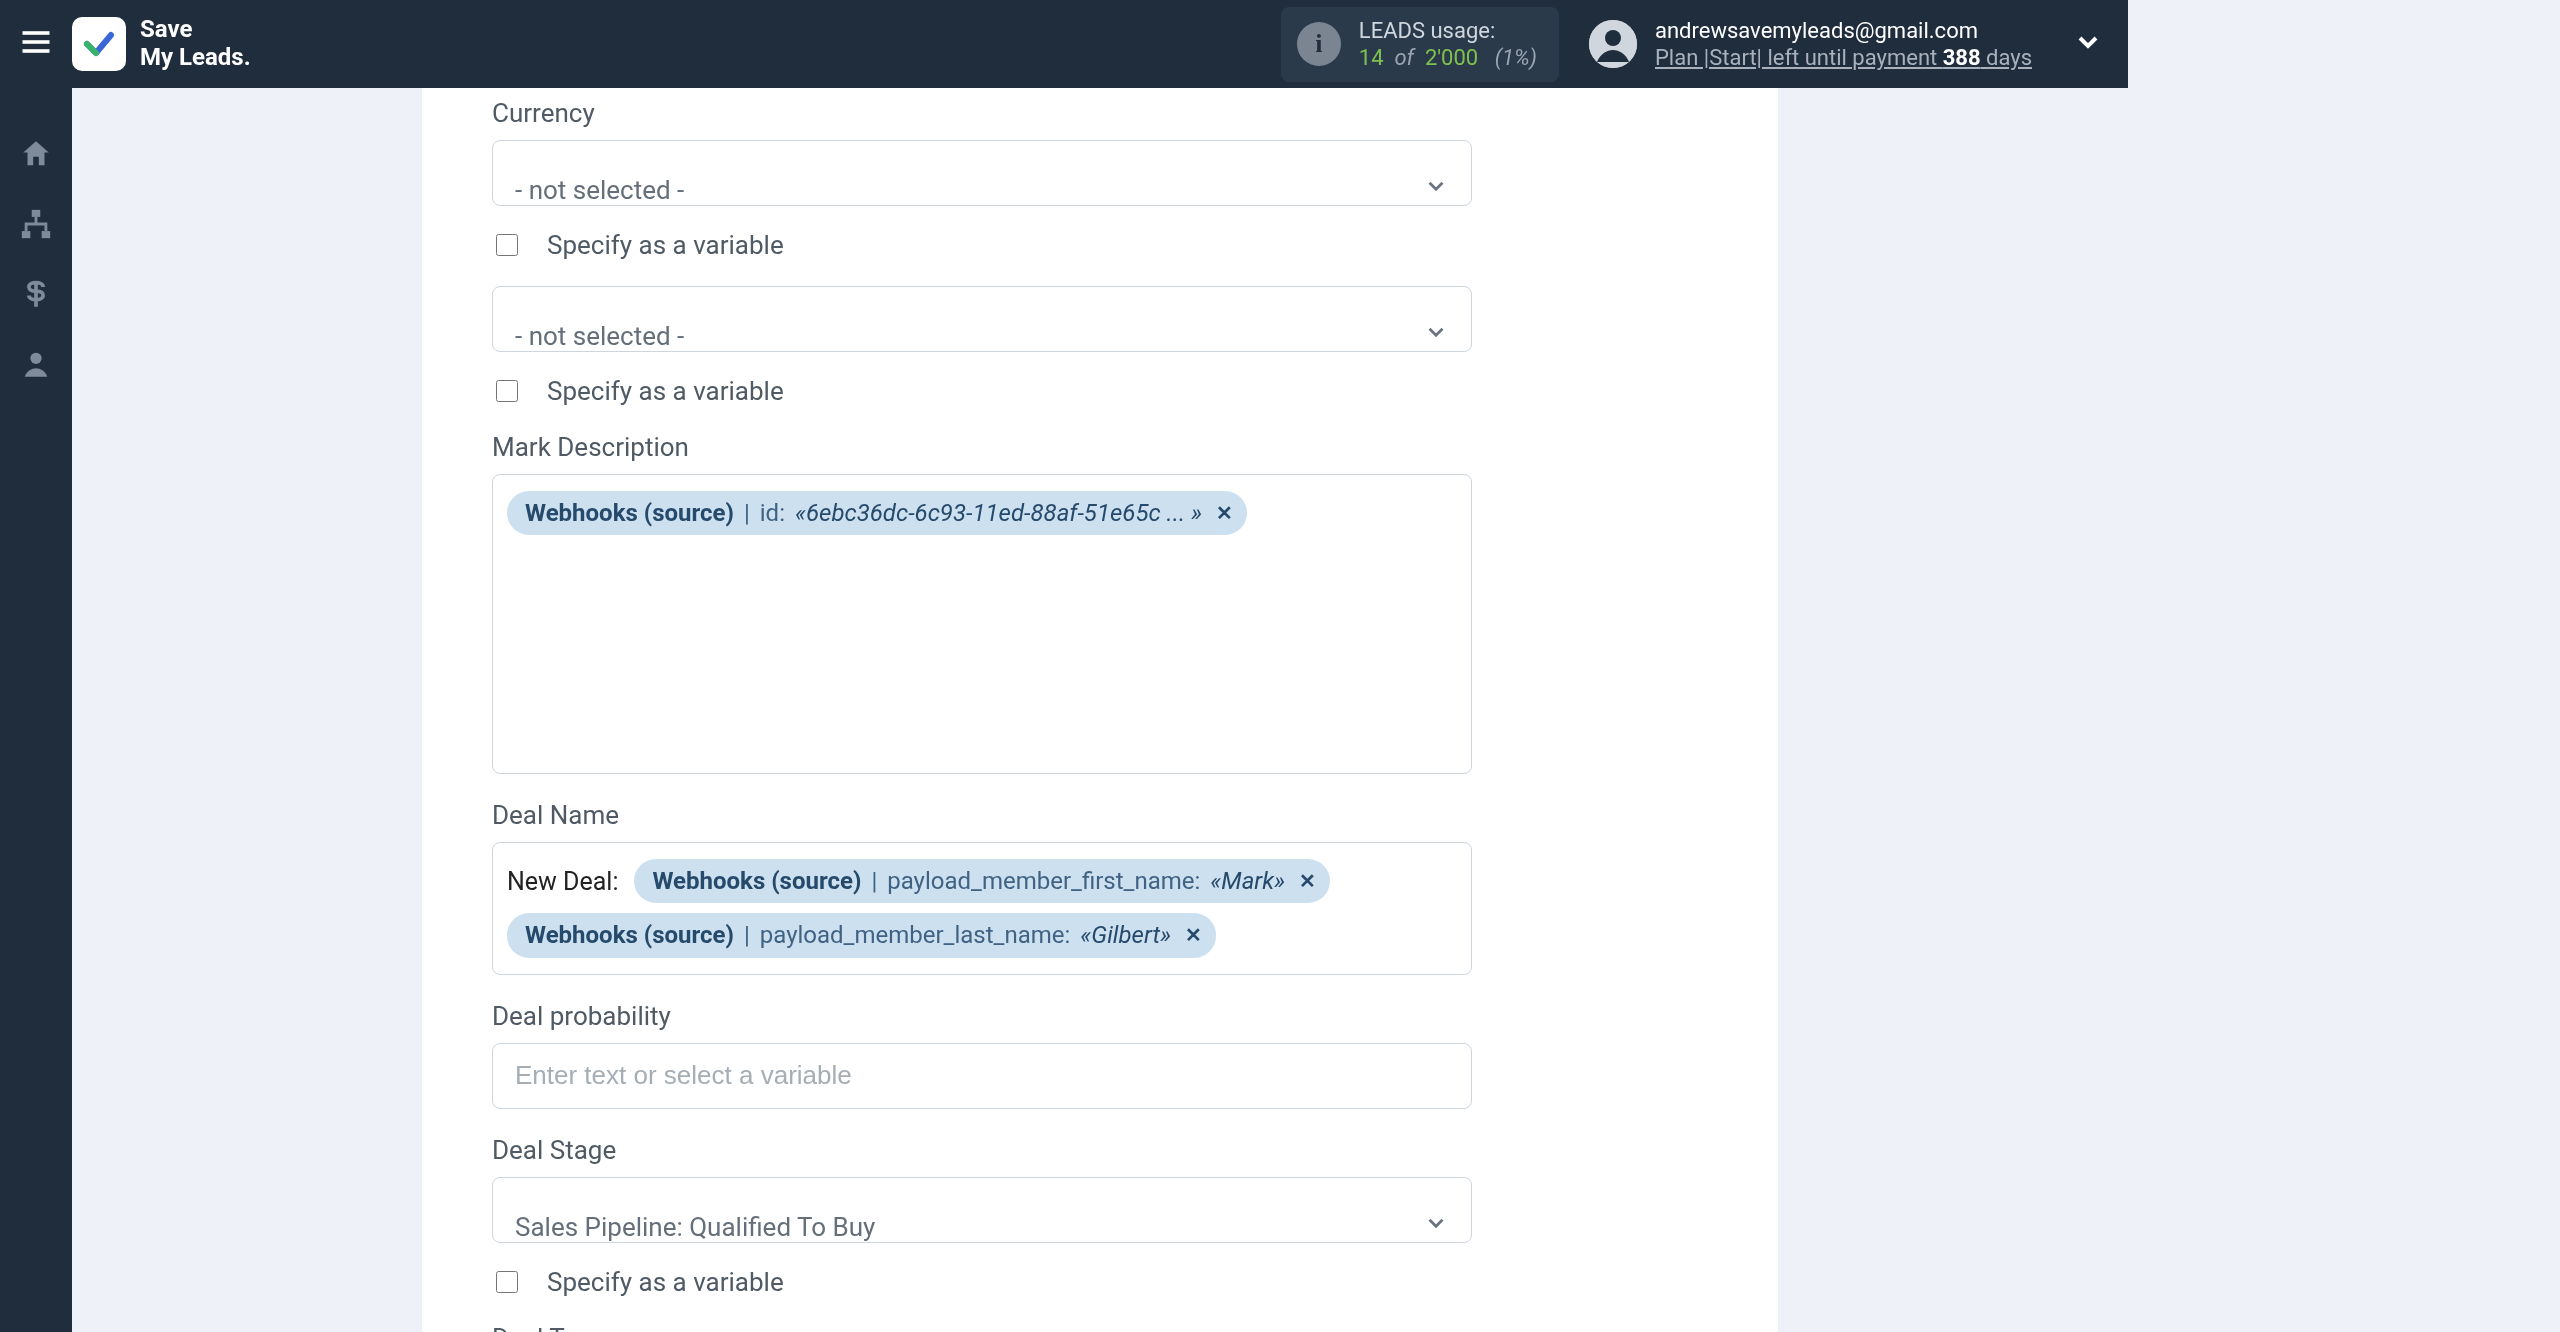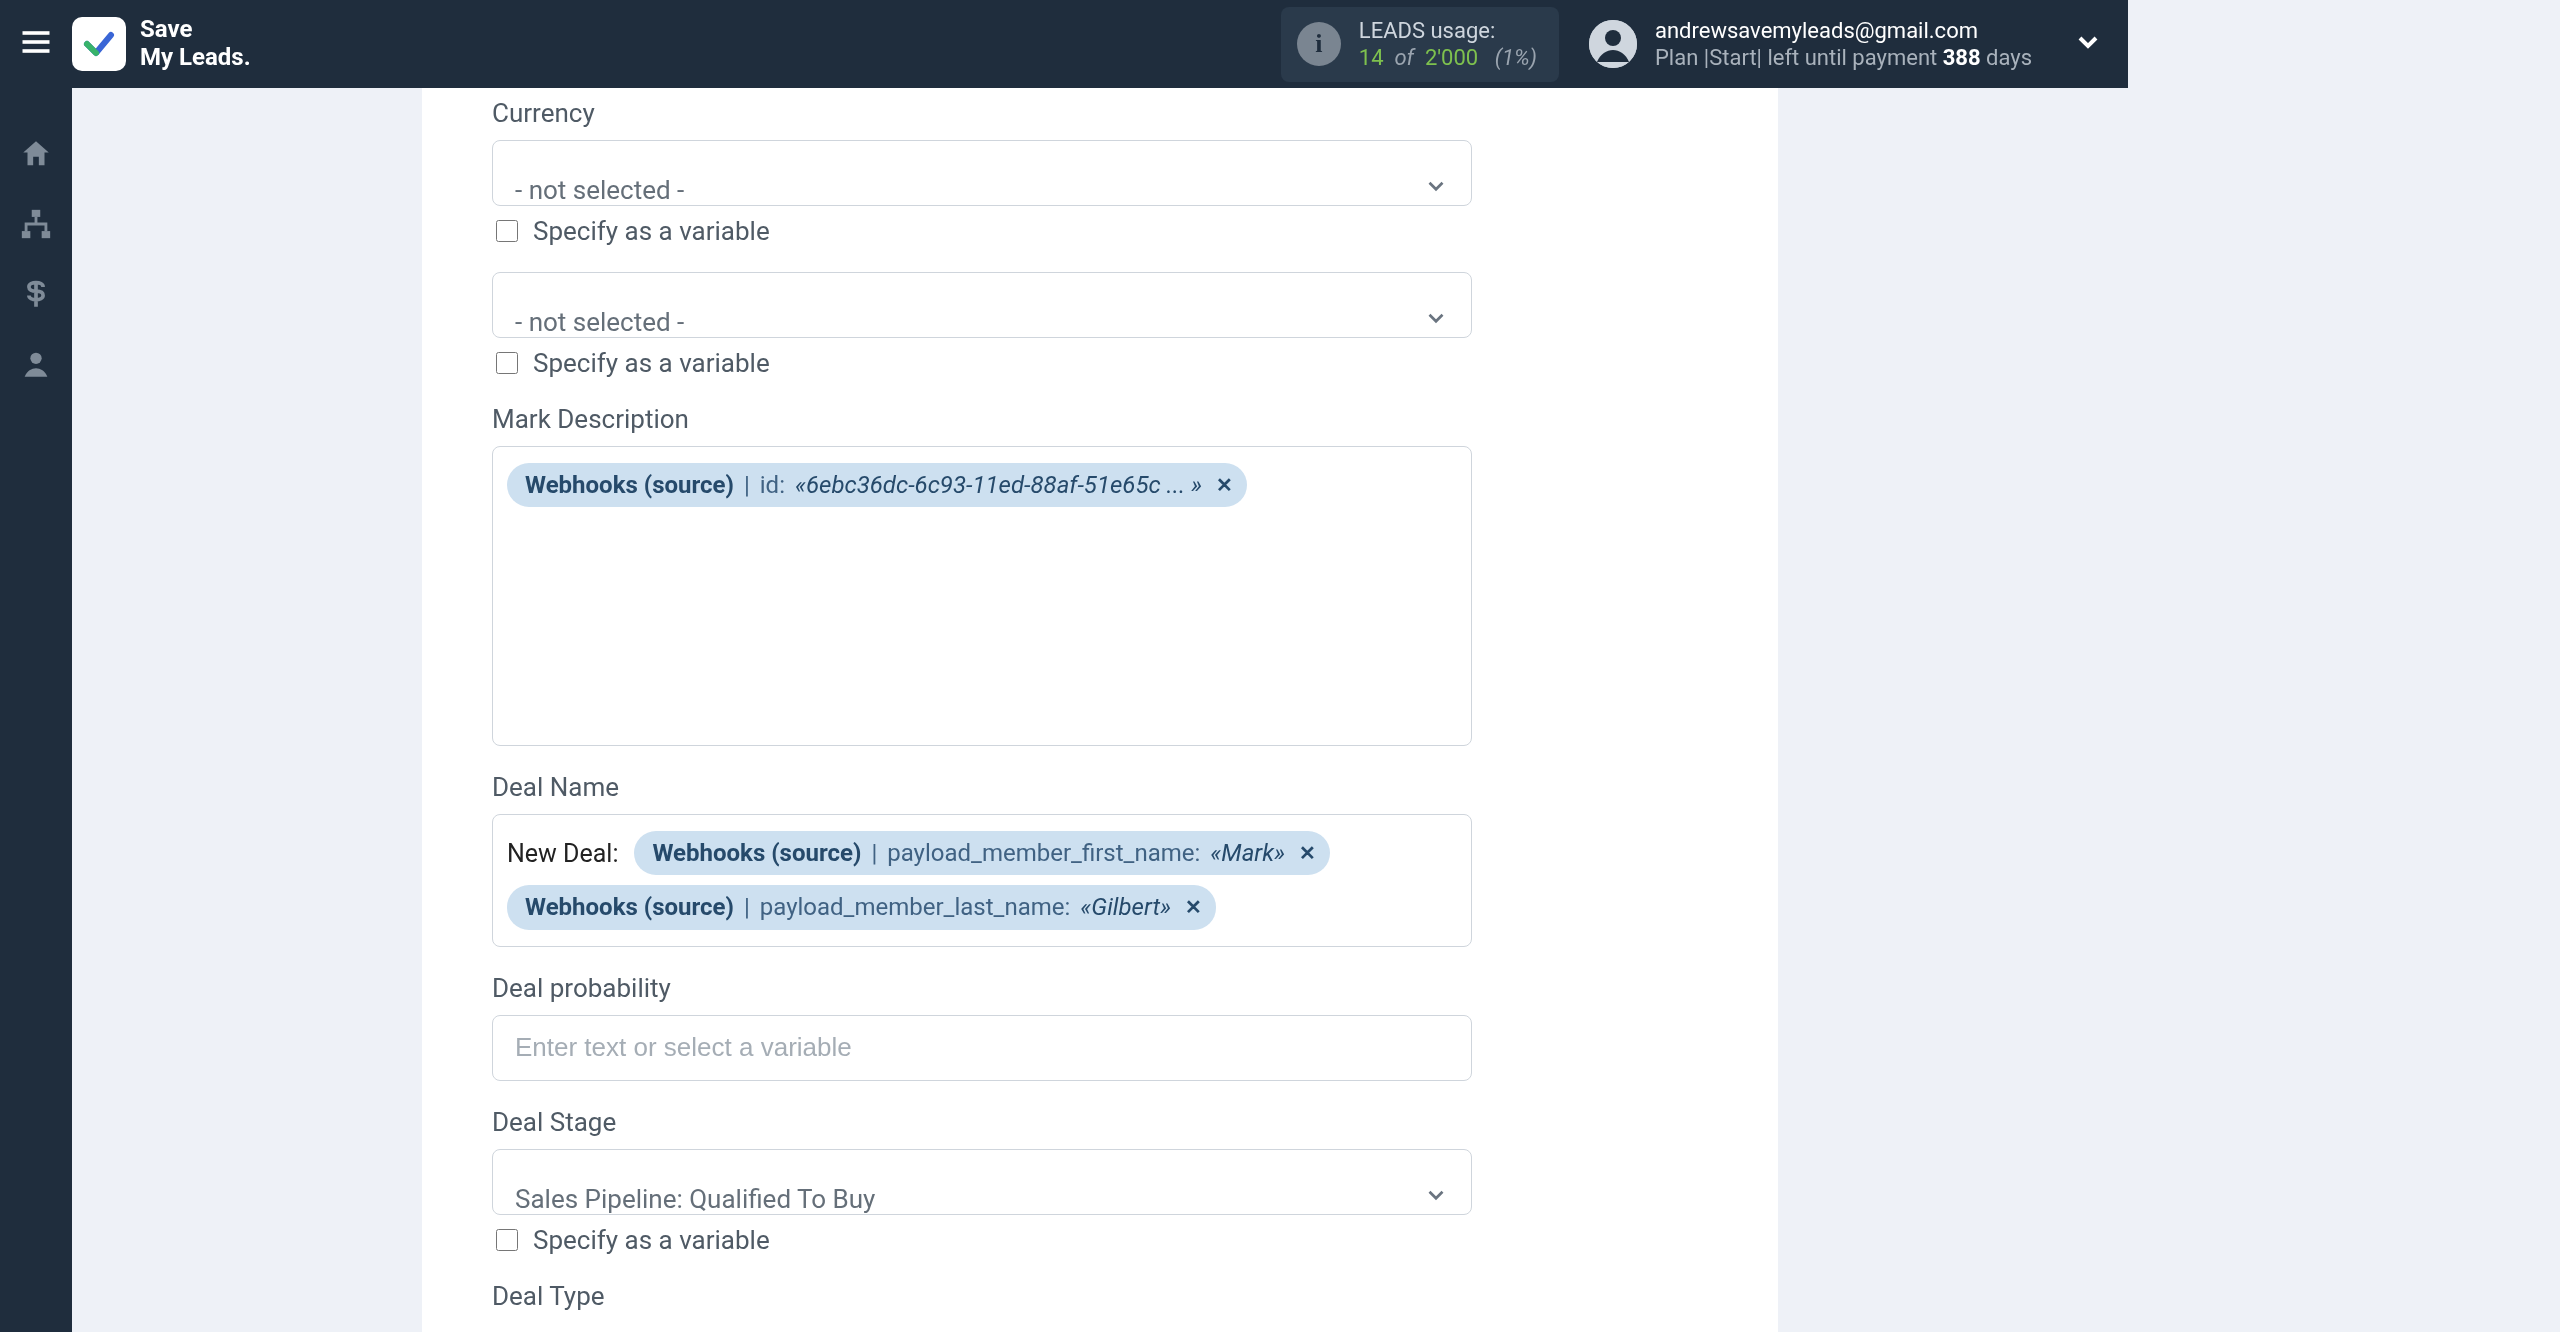--- a/index.html
+++ b/index.html
@@ -35,21 +35,21 @@
   .usage-text{font-size:22px;line-height:1.25;color:#cfd6de;}
   .usage-text .u-count{color:var(--green);}
   .usage-text .u-of{font-style:italic;color:#9aa4af;}
   .usage-text .u-total{color:var(--green);}
   .usage-text .u-pct{font-style:italic;color:#9aa4af;}
   .user-box{display:flex;align-items:center;gap:18px;}
   .avatar{width:48px;height:48px;border-radius:50%;background:#cfd6de;display:flex;align-items:center;justify-content:center;color:#1f2d3d;}
   .avatar svg{width:48px;height:48px;}
   .user-text{font-size:22px;line-height:1.25;}
   .user-email{color:#fff;}
-  .user-plan{color:#a9b2bc;}
+  .user-plan{color:#a9b2bc;text-decoration:underline;}
   .user-plan b{color:#fff;font-weight:700;}
   .header-caret{margin-left:40px;color:#fff;cursor:pointer;}
   .header-caret svg{width:32px;height:32px;}
 
   
   .rail{position:absolute;left:0;top:88px;bottom:0;width:72px;background:var(--sidebar-bg);display:flex;flex-direction:column;align-items:center;padding-top:50px;gap:34px;}
   .rail-item{width:36px;height:36px;color:#7f8b98;cursor:pointer;display:flex;align-items:center;justify-content:center;}
   .rail-item svg{width:34px;height:34px;}
 
   
@@ -57,21 +57,21 @@
   .card{position:absolute;left:350px;right:350px;top:0;bottom:0;background:var(--card-bg);padding:0 70px 0 70px;}
   .form-inner{padding-top:10px;}
   .field{margin-top:26px;}
   .field:first-child{margin-top:0;}
   .field-label{font-size:26px;color:var(--label);margin-bottom:12px;}
   .select,.input,.tagbox{width:100%;max-width:980px;border:1px solid var(--border);border-radius:8px;background:#fff;color:#656f79;font-size:26px;}
   .select{height:66px;display:flex;align-items:flex-end;justify-content:space-between;padding:0 22px;cursor:pointer;}
   .select .chev svg{width:26px;height:26px;color:#6a7480;}
   .input{height:66px;padding:0 22px;}
   .input::placeholder{color:#a5adb5;}
-  .chkrow{display:flex;align-items:center;gap:12px;margin-top:10px;font-size:26px;color:var(--label);max-width:980px;}
+  .chkrow{display:flex;align-items:center;gap:26px;margin-top:24px;font-size:26px;color:var(--label);max-width:980px;}
   .chkrow input{width:22px;height:22px;}
 
   .tagbox{min-height:300px;padding:16px 14px;display:flex;flex-wrap:wrap;align-content:flex-start;gap:10px;}
   .tagbox.short{min-height:100px;align-items:flex-start;align-content:flex-start;}
   .plain-token{font-size:25px;color:#222;align-self:center;margin-right:6px;}
   .chip{background:var(--chip-bg);color:#264a6b;border-radius:22px;padding:6px 14px 6px 18px;font-size:24px;display:inline-flex;align-items:center;gap:10px;line-height:1.35;}
   .chip .src{font-weight:700;color:#264a6b;}
   .chip .sep{color:#406283;}
   .chip .key{color:#406283;}
   .chip .val{font-style:italic;color:#264a6b;}

